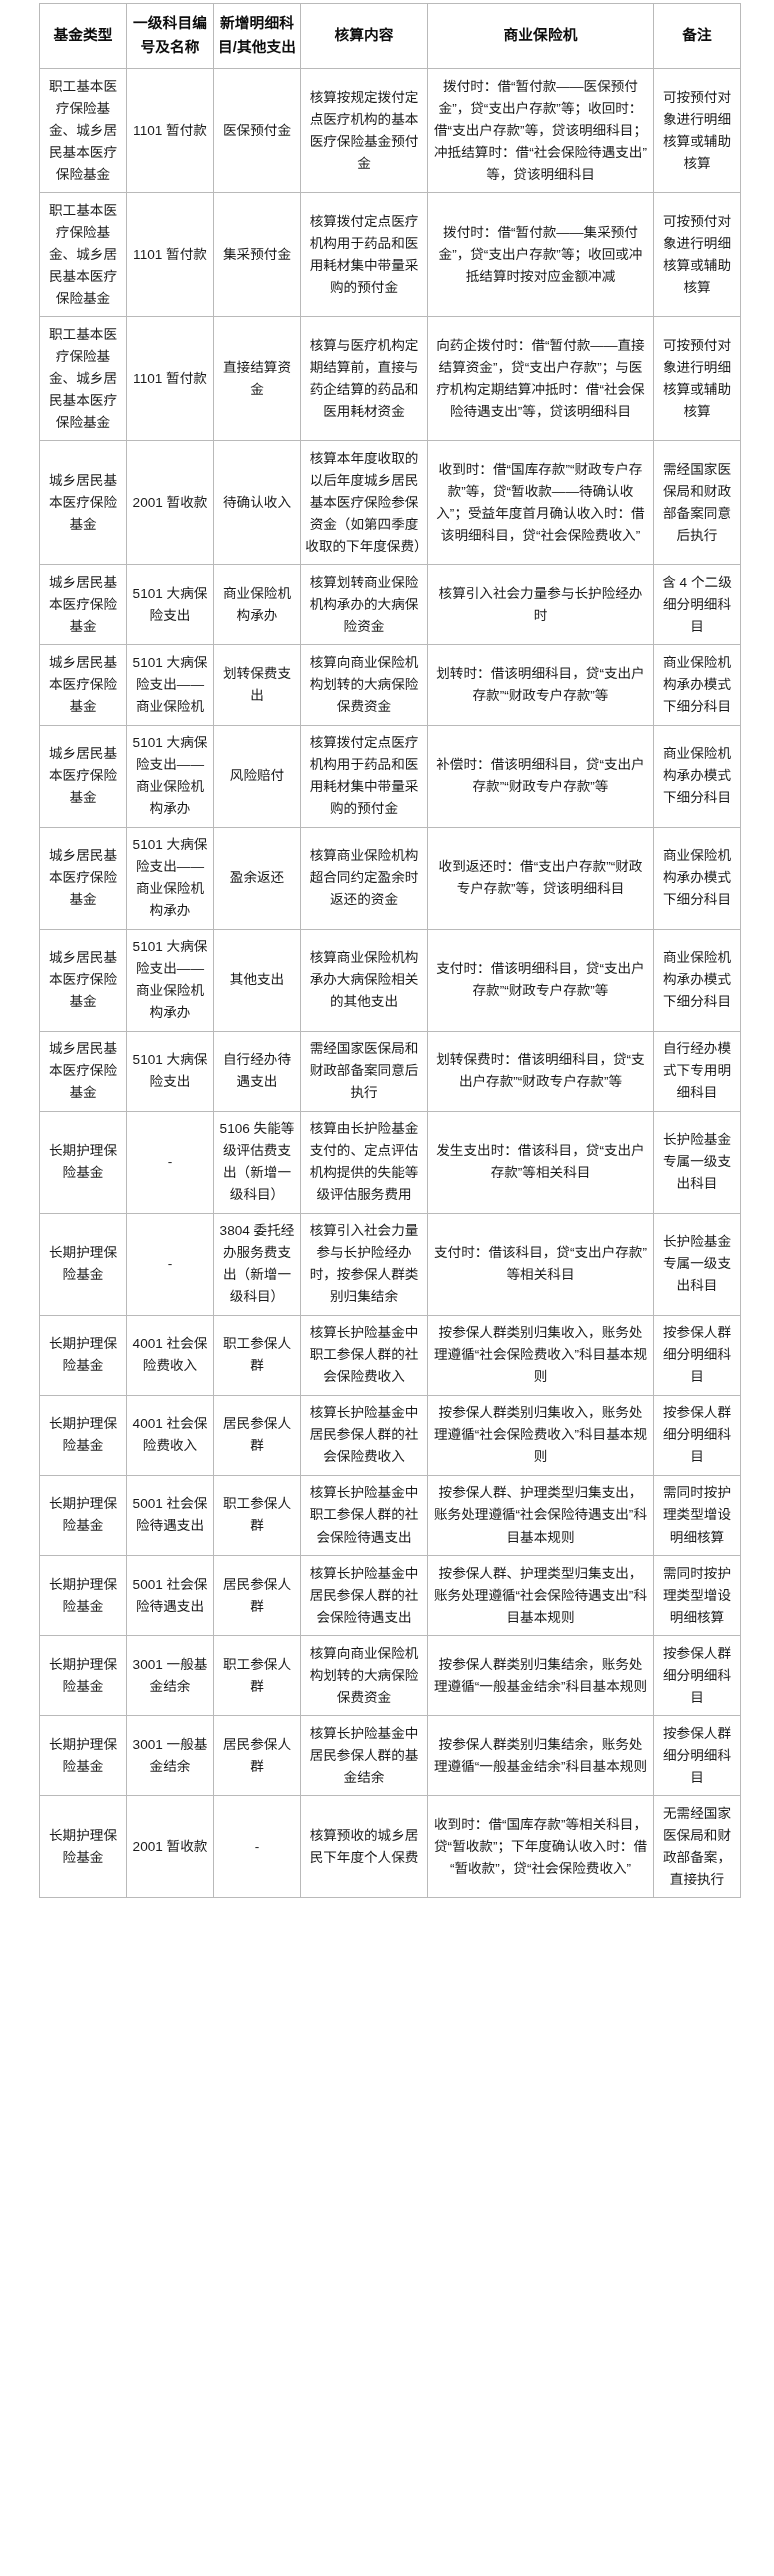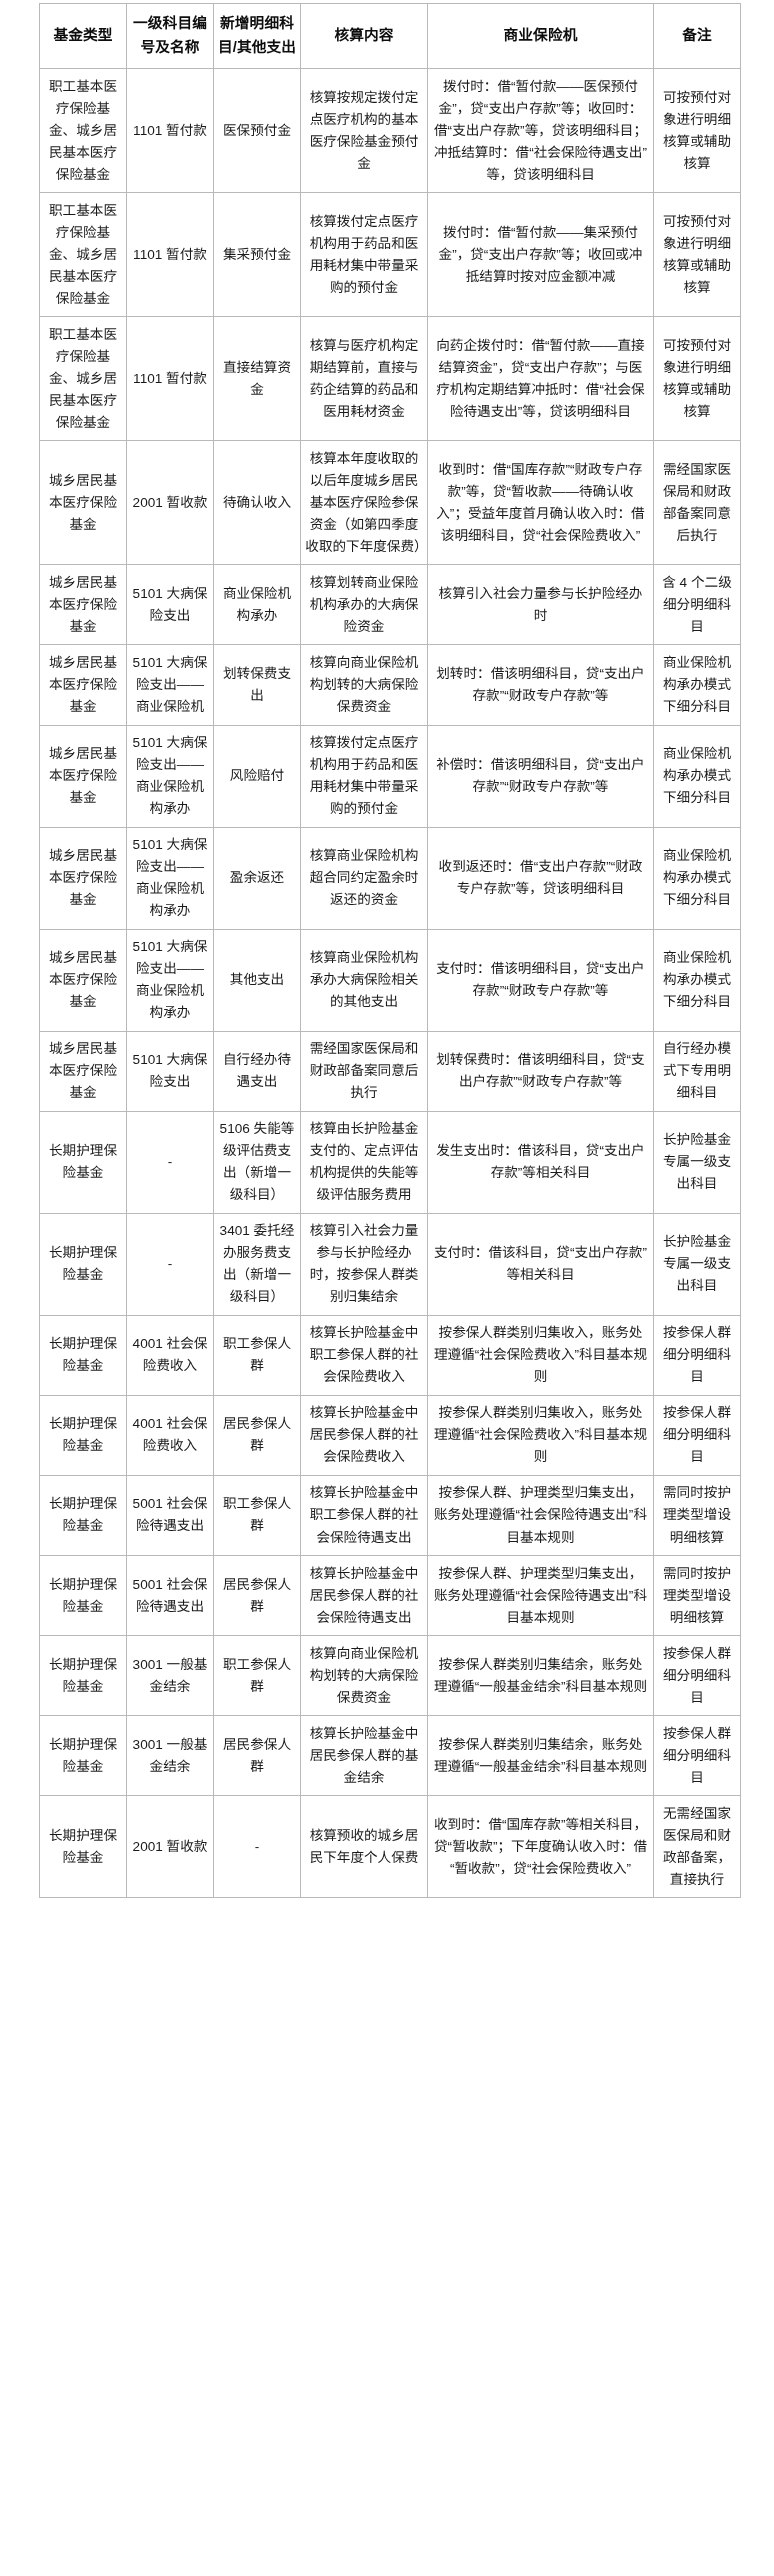--- a/index.html
+++ b/index.html
@@ -172,21 +172,21 @@
           <td class="c-fund">长期护理保险基金</td>
           <td class="c-code">-</td>
           <td class="c-sub">5106 失能等级评估费支出（新增一级科目）</td>
           <td class="c-content">核算由长护险基金支付的、定点评估机构提供的失能等级评估服务费用</td>
           <td class="c-points">发生支出时：借该科目，贷“支出户存款”等相关科目</td>
           <td class="c-note">长护险基金专属一级支出科目</td>
         </tr>
         <tr>
           <td class="c-fund">长期护理保险基金</td>
           <td class="c-code">-</td>
-          <td class="c-sub">3401 委托经办服务费支出（新增一级科目）</td>
+          <td class="c-sub">3804 委托经办服务费支出（新增一级科目）</td>
           <td class="c-content">核算引入社会力量参与长护险经办时，按参保人群类别归集结余</td>
           <td class="c-points">支付时：借该科目，贷“支出户存款”等相关科目</td>
           <td class="c-note">长护险基金专属一级支出科目</td>
         </tr>
         <tr>
           <td class="c-fund">长期护理保险基金</td>
           <td class="c-code">4001 社会保险费收入</td>
           <td class="c-sub">职工参保人群</td>
           <td class="c-content">核算长护险基金中职工参保人群的社会保险费收入</td>
           <td class="c-points">按参保人群类别归集收入，账务处理遵循“社会保险费收入”科目基本规则</td>

